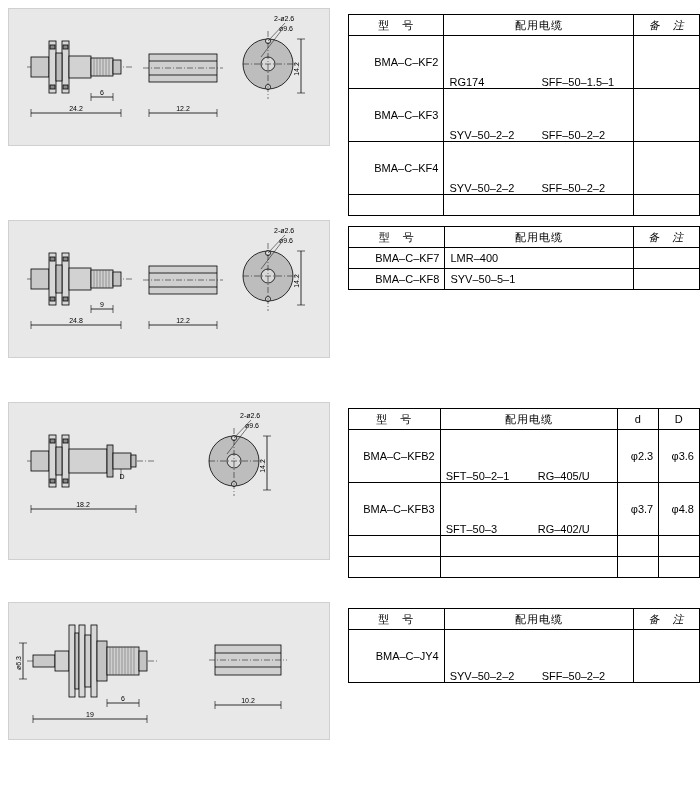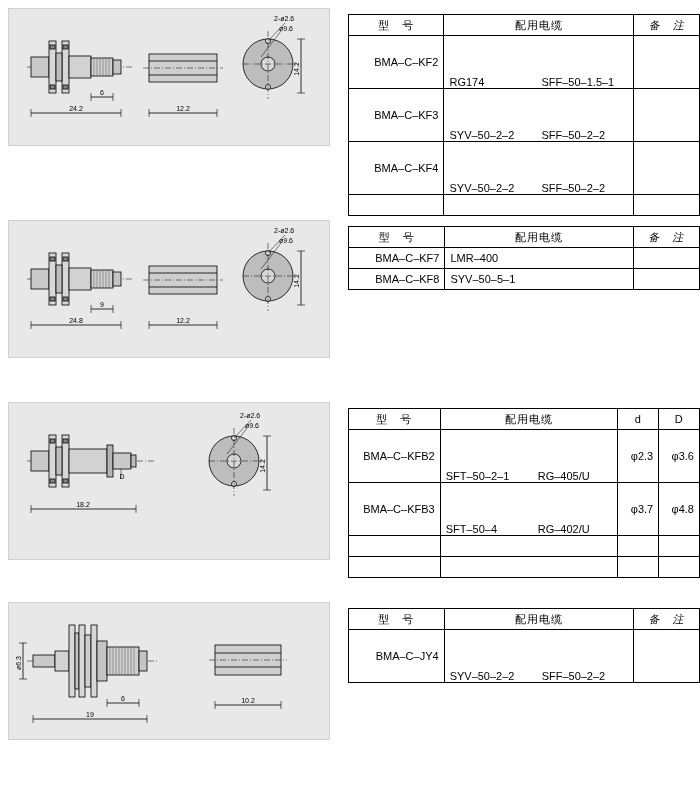--- a/index.html
+++ b/index.html
@@ -312,21 +312,21 @@
       <th class="c-D">D</th>
     </tr>
     <tr>
       <td class="c-model">BMA–C–KFB2</td>
       <td class="c-cable"><span class="cable-split"><span class="a">SFT–50–2–1</span><span class="b">RG–405/U</span></span></td>
       <td class="c-d">φ2.3</td>
       <td class="c-D">φ3.6</td>
     </tr>
     <tr>
       <td class="c-model">BMA–C–KFB3</td>
-      <td class="c-cable"><span class="cable-split"><span class="a">SFT–50–4</span><span class="b">RG–402/U</span></span></td>
+      <td class="c-cable"><span class="cable-split"><span class="a">SFT–50–3</span><span class="b">RG–402/U</span></span></td>
       <td class="c-d">φ3.7</td>
       <td class="c-D">φ4.8</td>
     </tr>
     <tr>
       <td class="c-model"></td>
       <td class="c-cable"></td>
       <td class="c-d"></td>
       <td class="c-D"></td>
     </tr>
     <tr>

